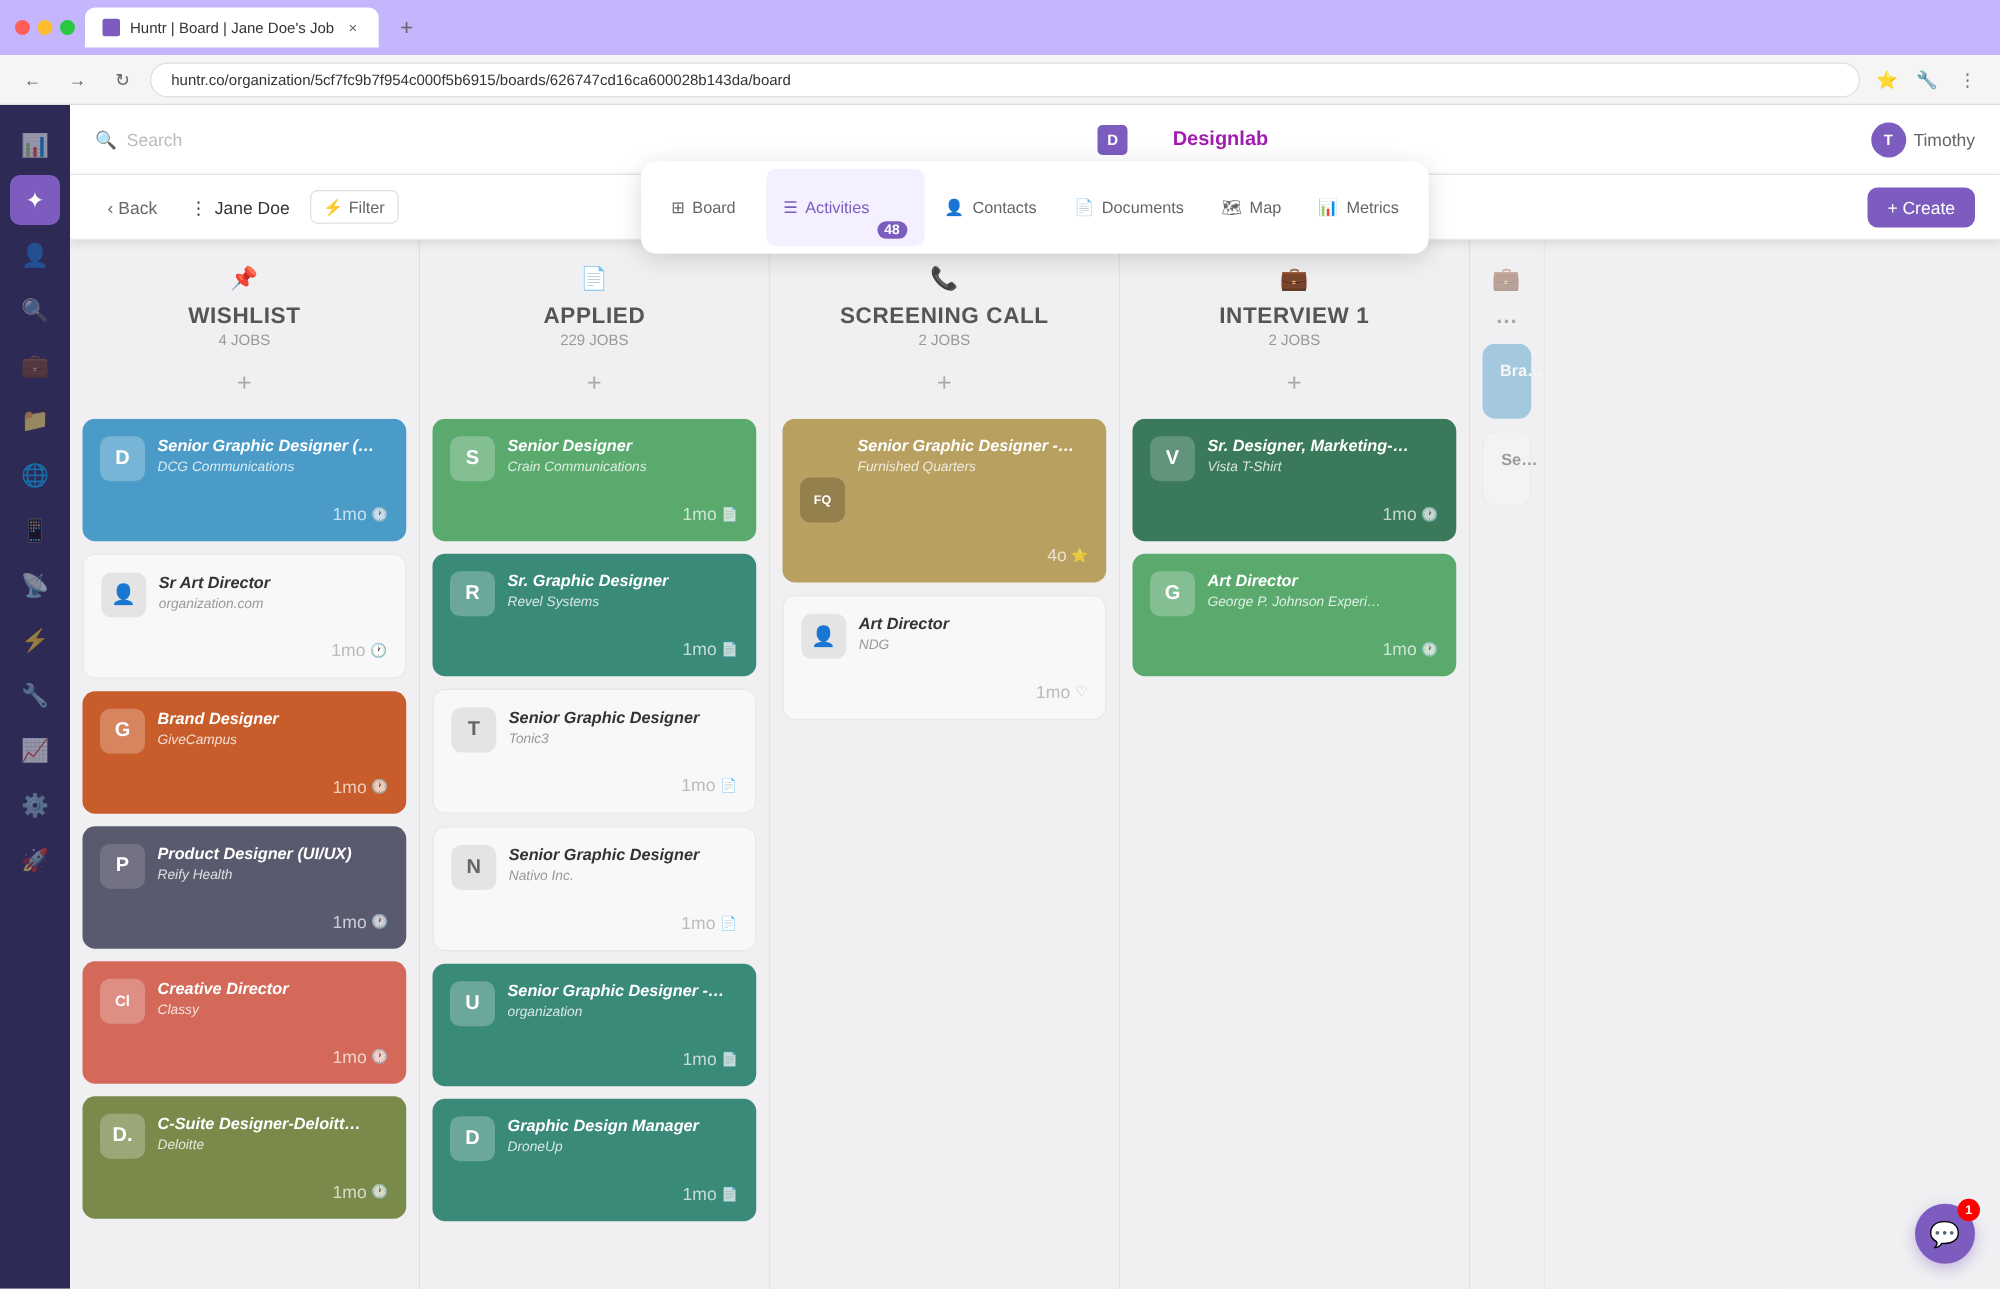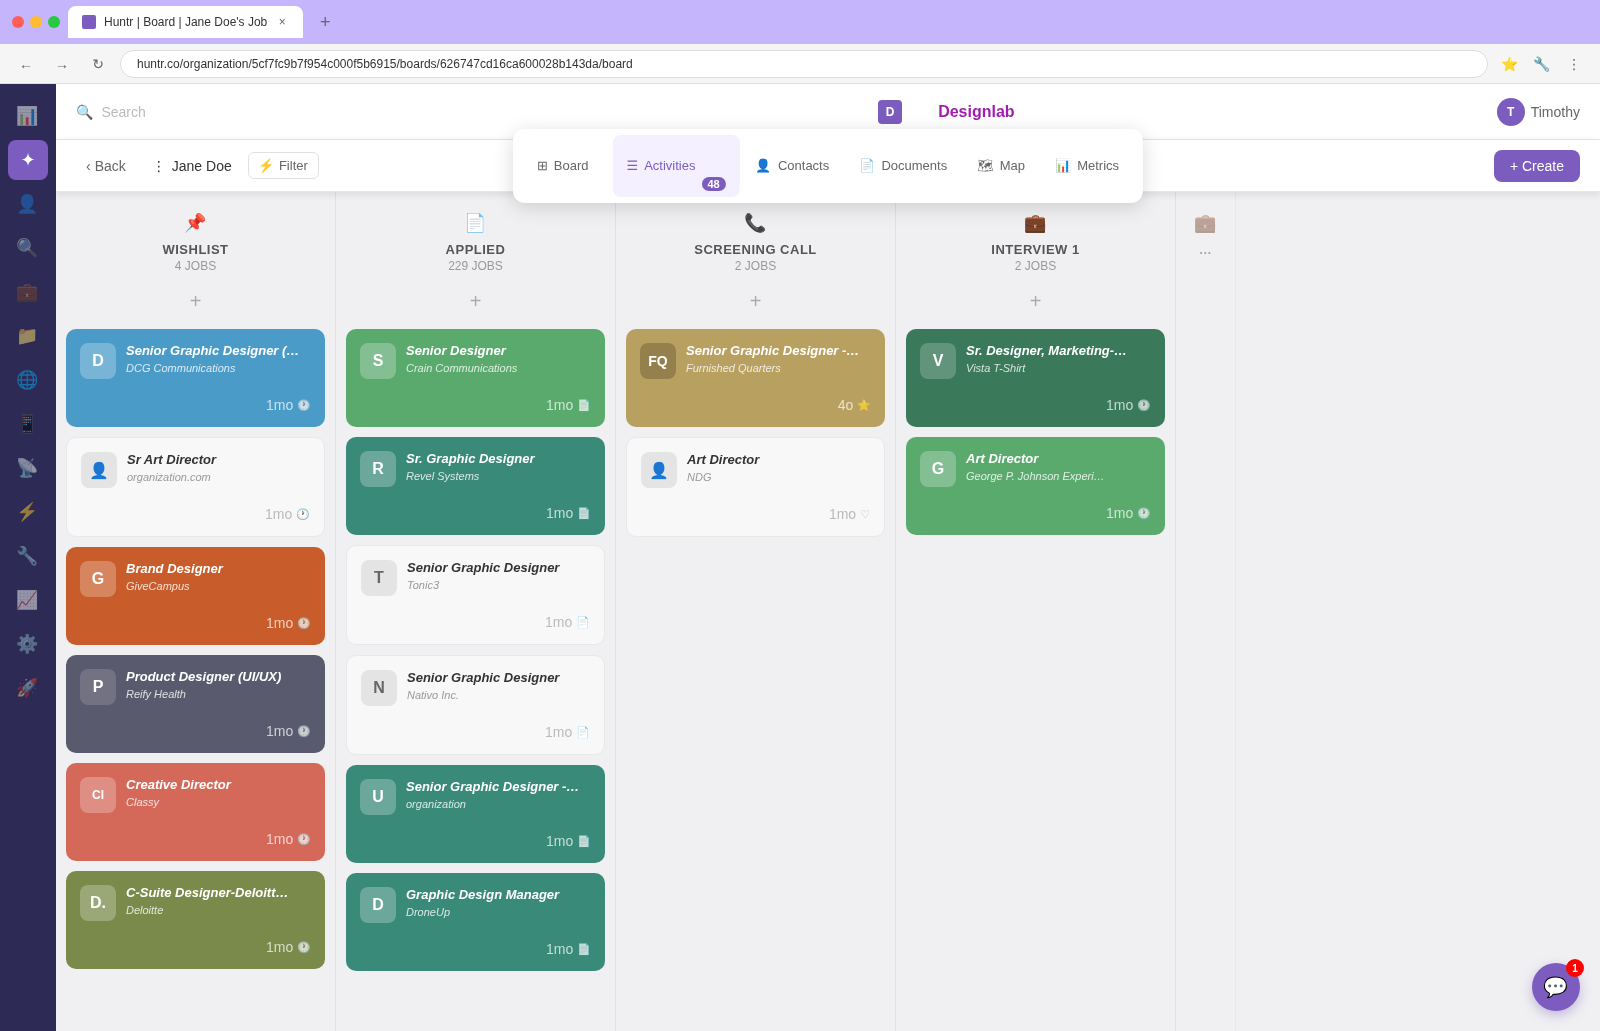--- a/index.html
+++ b/index.html
@@ -59,21 +59,21 @@
     .tab-item.active { background: #f5f0ff; color: #7c5cbf; font-weight: 500; }
     .tab-badge { background: #7c5cbf; color: #fff; border-radius: 10px; padding: 1px 6px; font-size: 11px; font-weight: 600; margin-top: 36px; }
     .board-view-btn { display: flex; align-items: center; gap: 6px; margin-right: 8px; padding: 6px 14px; border-radius: 8px; font-size: 13px; color: #666; cursor: pointer; }
     .create-btn { background: #7c5cbf; color: #fff; border: none; border-radius: 8px; padding: 8px 16px; font-size: 14px; font-weight: 500; cursor: pointer; display: flex; align-items: center; gap: 4px; margin-left: auto; }
 
     
     .board { display: flex; gap: 0; overflow-x: auto; padding: 0; flex: 1; background: #f0f0f2; }
     .column { flex: 0 0 280px; display: flex; flex-direction: column; background: #f0f0f2; border-right: 1px solid #e0e0e0; }
     .column-header { padding: 20px 16px 12px; text-align: center; }
     .column-icon { font-size: 18px; color: #999; margin-bottom: 8px; }
-    .column-title { font-size: 13px; font-weight: 700; color: #555; letter-spacing: 0.5px; text-transform: uppercase; }
+    .column-title { font-size: 18px; font-weight: 700; color: #555; letter-spacing: 0.5px; text-transform: uppercase; }
     .column-count { font-size: 12px; color: #999; margin-top: 2px; }
     .add-btn { width: 32px; height: 32px; display: flex; align-items: center; justify-content: center; border-radius: 50%; cursor: pointer; color: #aaa; font-size: 20px; margin: 0 auto 12px; }
     .column-cards { flex: 1; overflow-y: auto; padding: 0 10px 10px; display: flex; flex-direction: column; gap: 10px; }
 
     
     .card { border-radius: 10px; padding: 14px; cursor: pointer; position: relative; }
     .card-blue { background: #4a9bc7; }
     .card-gray { background: #f8f8f8; border: 1px solid #e8e8e8; }
     .card-green { background: #5aaa6e; }
     .card-orange-red { background: #c85c2a; }
@@ -416,21 +416,21 @@
         <div class="column-header">
           <div class="column-icon">📞</div>
           <div class="column-title">SCREENING CALL</div>
           <div class="column-count">2 JOBS</div>
         </div>
         <div class="add-btn">+</div>
         <div class="column-cards">
 
           <div class="card card-tan">
             <div class="card-header-row">
-              <div class="card-logo" style="background:rgba(0,0,0,0.2);font-size:14px;">FQ</div>
+              <div class="card-logo" style="background:rgba(0,0,0,0.2);font-size:10px;margin-top:33px;">FQ</div>
               <div class="card-info">
                 <div class="card-title">Senior Graphic Designer -…</div>
                 <div class="card-company">Furnished Quarters</div>
               </div>
             </div>
             <div class="card-footer">
               <span class="card-time">4o</span>
               <span class="card-icon">⭐</span>
             </div>
           </div>
@@ -490,20 +490,28 @@
           </div>
 
         </div>
       </div>
 
       <div class="column dimmed" style="flex:0 0 60px;overflow:hidden;">
         <div class="column-header">
           <div class="column-icon">💼</div>
           <div class="column-title">…</div>
         </div>
+        <div class="column-cards">
+          <div class="card card-blue" style="min-height:60px;">
+            <div class="card-title">Bra…</div>
+          </div>
+          <div class="card card-gray" style="min-height:60px;">
+            <div class="card-title card-title-dark">Se…</div>
+          </div>
+        </div>
       </div>
 
     </div>
   </div>
 </div>
 
 <div class="chat-btn" style="position:fixed;bottom:20px;right:20px;">
   <span>💬</span>
   <div class="chat-badge">1</div>
 </div>

